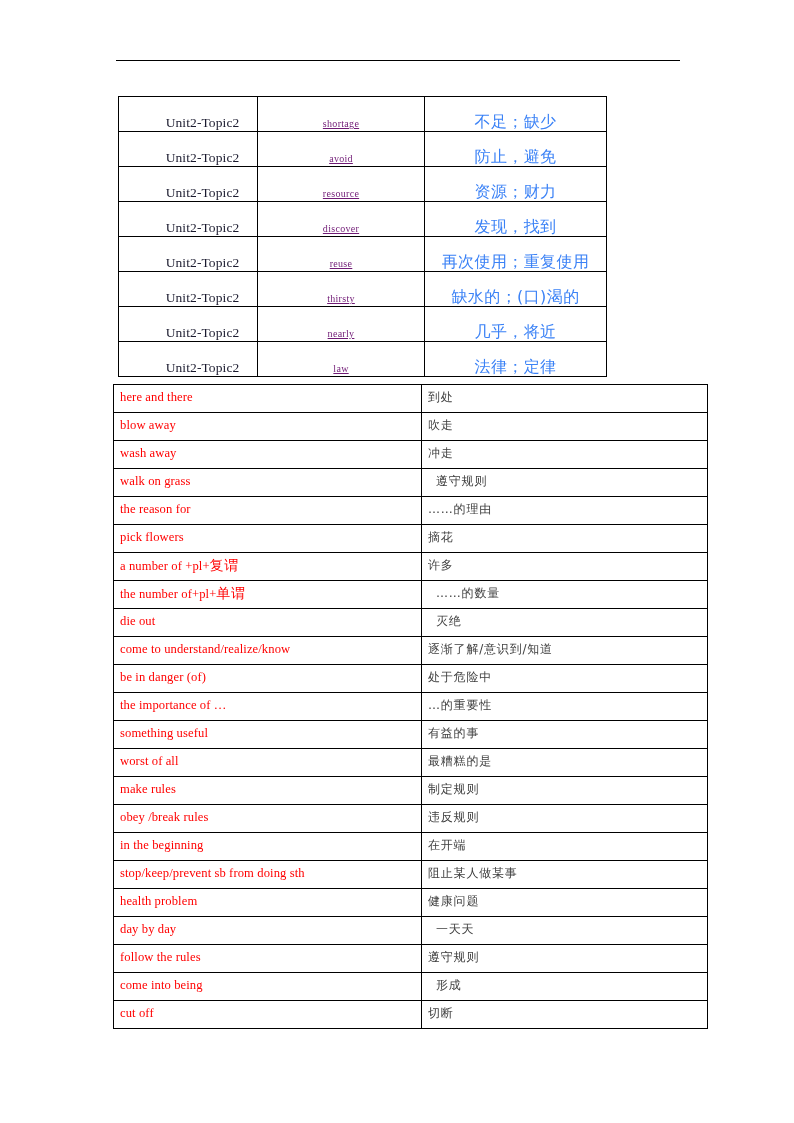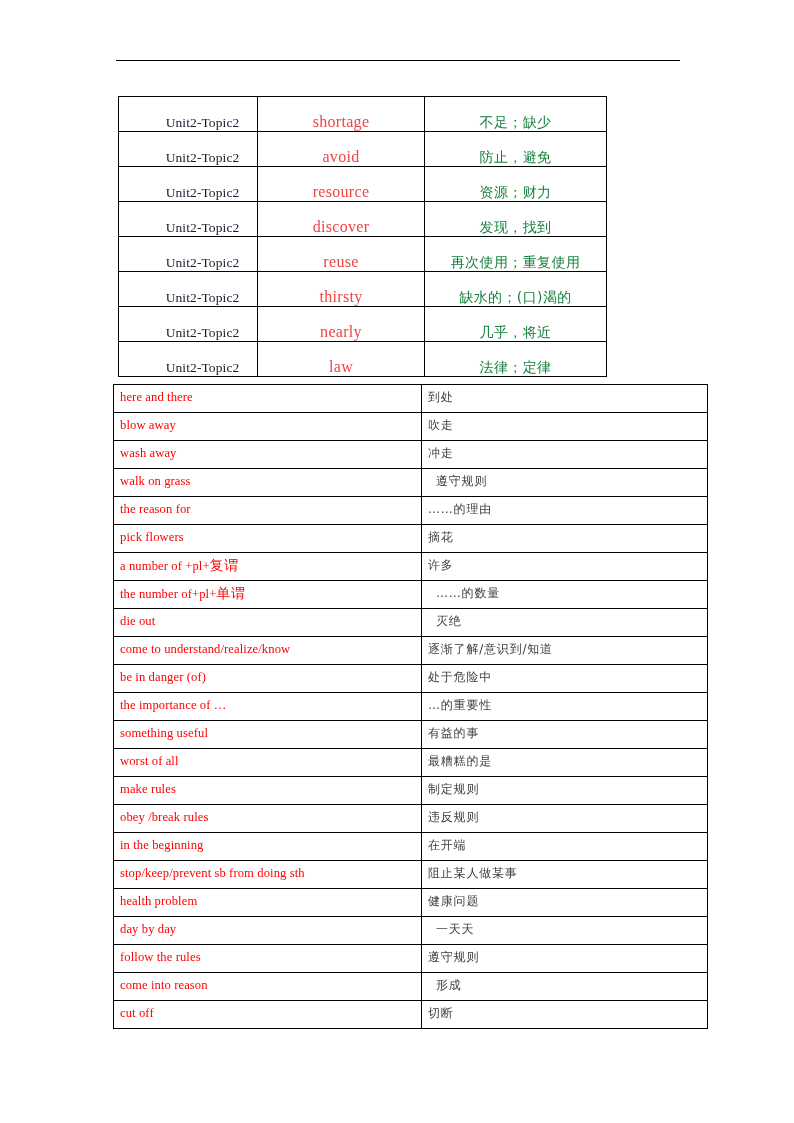--- a/index.html
+++ b/index.html
@@ -45,27 +45,28 @@
   .vocab-table .c-unit  { width: 105px; padding-left: 31px; }
   .vocab-table .c-word  { width: 162px; }
   .vocab-table .c-mean  { width: 177px; }
 
   .unit-cell {
     font-size: 13.5px;
     color: #1a1a2e;
     letter-spacing: 0.1px;
   }
   .word-cell {
+    font-size: 10px;
+    color: #701a75;
+    letter-spacing: 0.3px;
+    text-decoration: underline;
+  }
+  .mean-cell {
     font-size: 16px;
-    color: #ef4444;
-    letter-spacing: 0.3px;
-  }
-  .mean-cell {
-    font-size: 14px;
-    color: #15803d;
+    color: #3b82f6;
     font-family: "DejaVu Sans", "Liberation Sans", sans-serif;
     letter-spacing: 0.4px;
   }
 
   
   .phrase-table {
     position: absolute;
     left: 113px;
     top: 384px;
     width: 568px;
@@ -233,21 +234,21 @@
       </tr>
       <tr>
         <td class="c-en en-cell">day by day</td>
         <td class="c-zh zh-cell indent">一天天</td>
       </tr>
       <tr>
         <td class="c-en en-cell">follow the rules</td>
         <td class="c-zh zh-cell">遵守规则</td>
       </tr>
       <tr>
-        <td class="c-en en-cell">come into reason</td>
+        <td class="c-en en-cell">come into being</td>
         <td class="c-zh zh-cell indent">形成</td>
       </tr>
       <tr>
         <td class="c-en en-cell">cut off</td>
         <td class="c-zh zh-cell">切断</td>
       </tr>
     </tbody>
 </table>
 
 </body></html>

